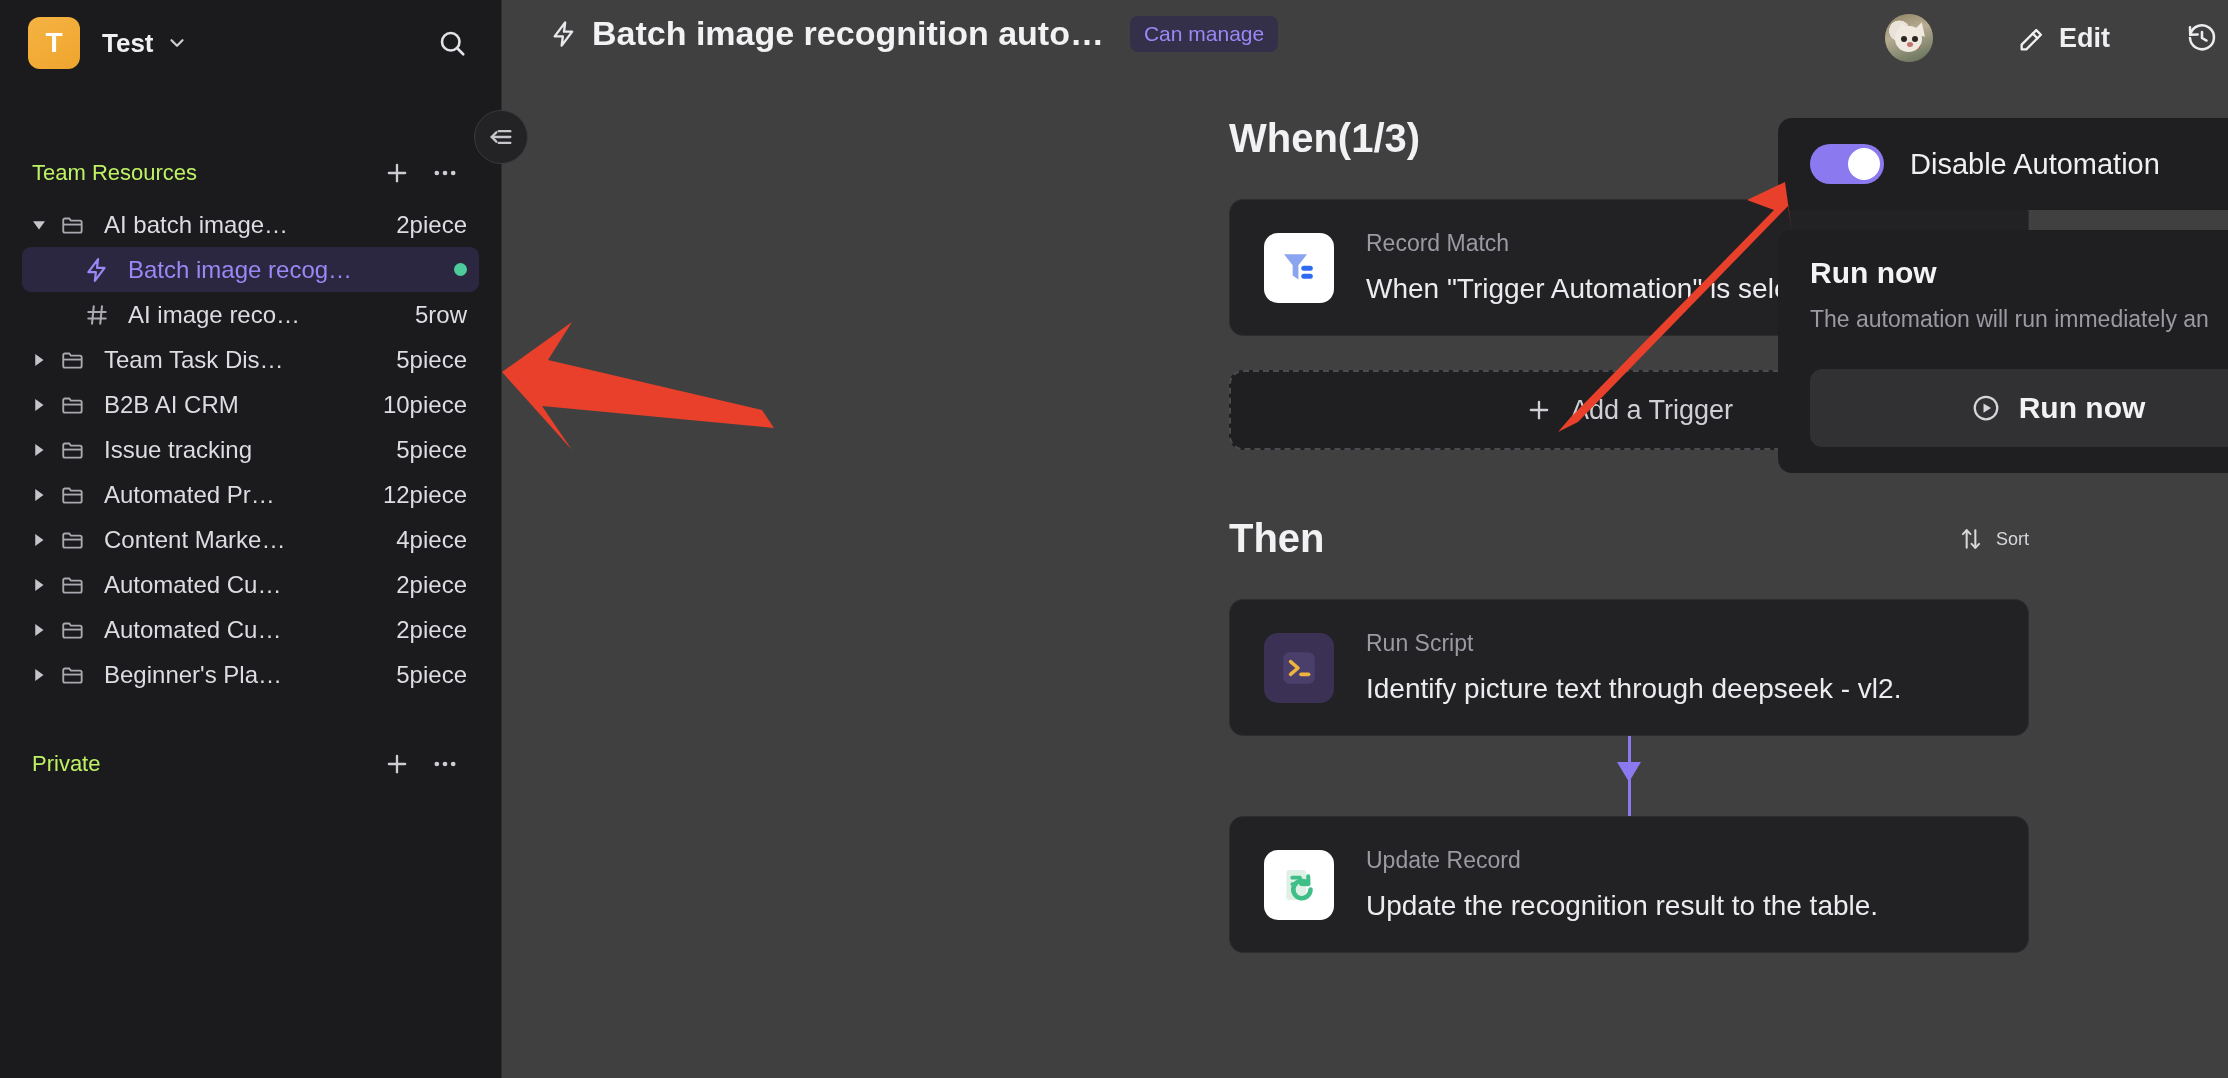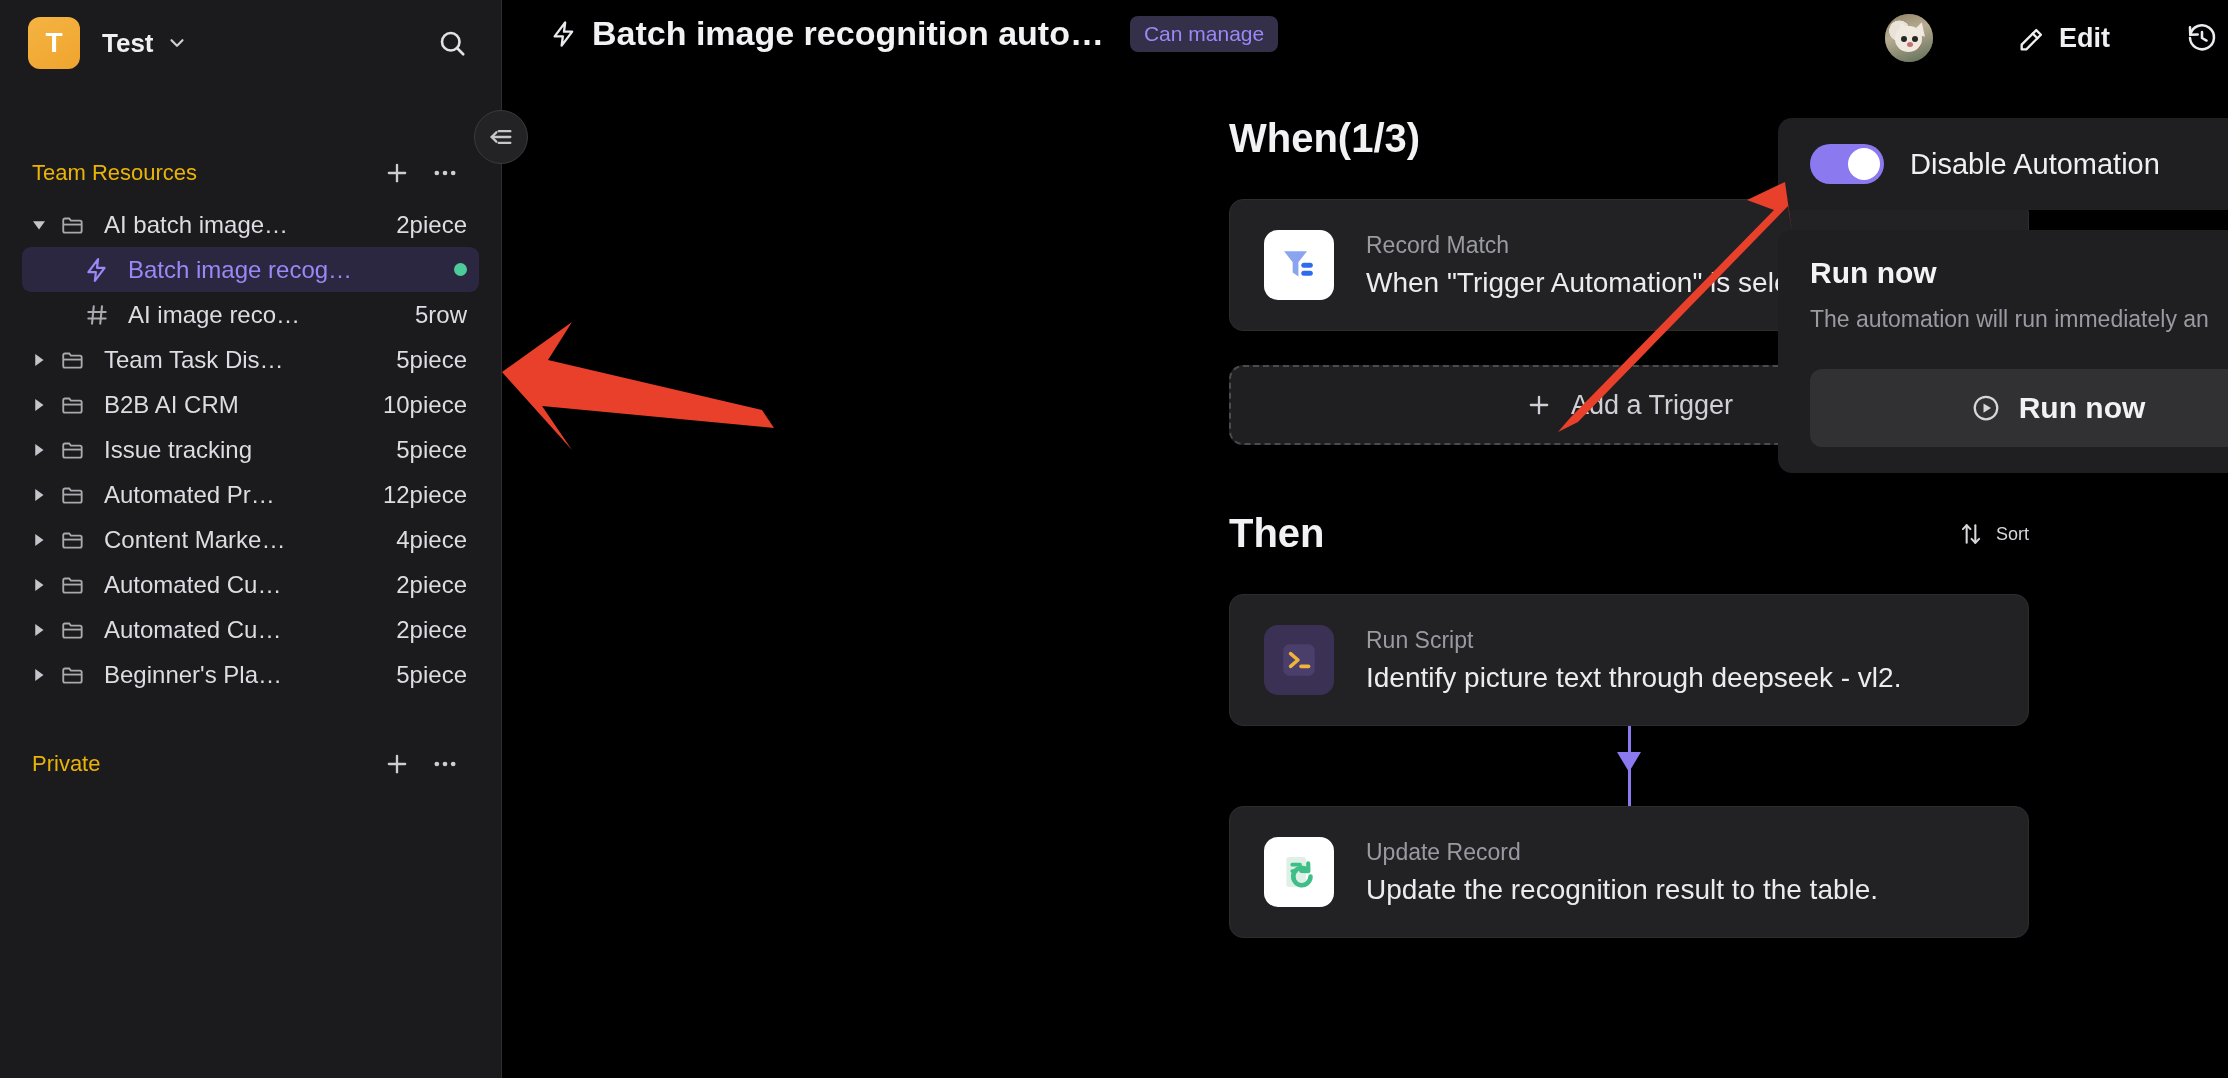--- a/index.html
+++ b/index.html
@@ -40,21 +40,21 @@
     cursor: pointer;
   }
   .nav-row .ico { display: flex; color: #b9b9bf; flex: 0 0 auto; }
   .nav-row .lbl { margin-left: 18px; font-size: 25px; color: #e6e6ea; }
 
   .section-head {
     display: flex; align-items: center;
     height: 58px; margin-top: 58px; padding: 0 10px;
   }
   .section-head.tight { margin-top: 38px; }
-  .section-title { font-size: 22px; color: #eab308; flex: 1; }
+  .section-title { font-size: 22px; color: #bef264; flex: 1; }
   .sec-act { color: #cdcdd2; display:flex; padding: 4px 10px; cursor: pointer; }
   .sec-act.dots { font-size: 28px; line-height: 14px; letter-spacing:2px; }
 
   .tree-row {
     display: flex; align-items: center;
     height: 45px; border-radius: 9px;
     cursor: pointer; padding-right: 12px;
     margin-bottom: 0px;
   }
   .tree-row .caret { width: 34px; display: flex; justify-content: center; flex: 0 0 34px; }
@@ -73,21 +73,21 @@
   
   .collapse-btn {
     position: absolute; right: -27px; top: 110px;
     width: 54px; height: 54px; border-radius: 50%;
     background: #232325; border: 1px solid #3a3a3e;
     display: flex; align-items: center; justify-content: center;
     cursor: pointer; z-index: 30; color: #c6c6cb;
   }
 
   
-  .main { flex: 1; position: relative; height: 1078px; background:#000000; overflow: hidden; }
+  .main { flex: 1; position: relative; height: 1078px; background:#404040; overflow: hidden; }
   .main-header { height: 90px; padding: 14px 40px 0 48px; position: relative; }
   .title-line { display: flex; align-items: center; }
   .bolt-title { color: #e9e9ee; display:flex; margin-right: 14px; }
   .page-title {
     font-size: 34px; font-weight: 700; color: #f2f2f5;
     white-space: nowrap; overflow: hidden;
   }
   .badge {
     margin-left: 26px; background: #34304a; color: #9b87f5;
     font-size: 21px; padding: 6px 14px; border-radius: 8px; white-space: nowrap;
@@ -142,21 +142,21 @@
     border-radius: 14px; padding: 30px 34px;
     display: flex; align-items: center; min-height: 130px;
   }
   .card-icon {
     width: 70px; height: 70px; border-radius: 14px;
     display: flex; align-items: center; justify-content: center;
     flex: 0 0 70px; margin-right: 32px;
   }
   .ci-white { background: #ffffff; }
   .ci-purple { background: #3a3155; }
-  .card-txt { display: flex; flex-direction: column; gap: 8px; }
+  .card-txt { display: flex; flex-direction: column; gap: 16px; }
   .card-kind { font-size: 23px; color: #9a9aa2; }
   .card-desc { font-size: 28px; color: #ececf0; }
 
   .add-btn {
     margin-top: 34px; height: 80px; border-radius: 14px;
     border: 2px dashed #4a4a4f; background: #1f1f21;
     display: flex; align-items: center; justify-content: center;
     gap: 18px; cursor: pointer; color: #cfcfd5;
   }
   .add-btn .atxt { font-size: 27px; }

